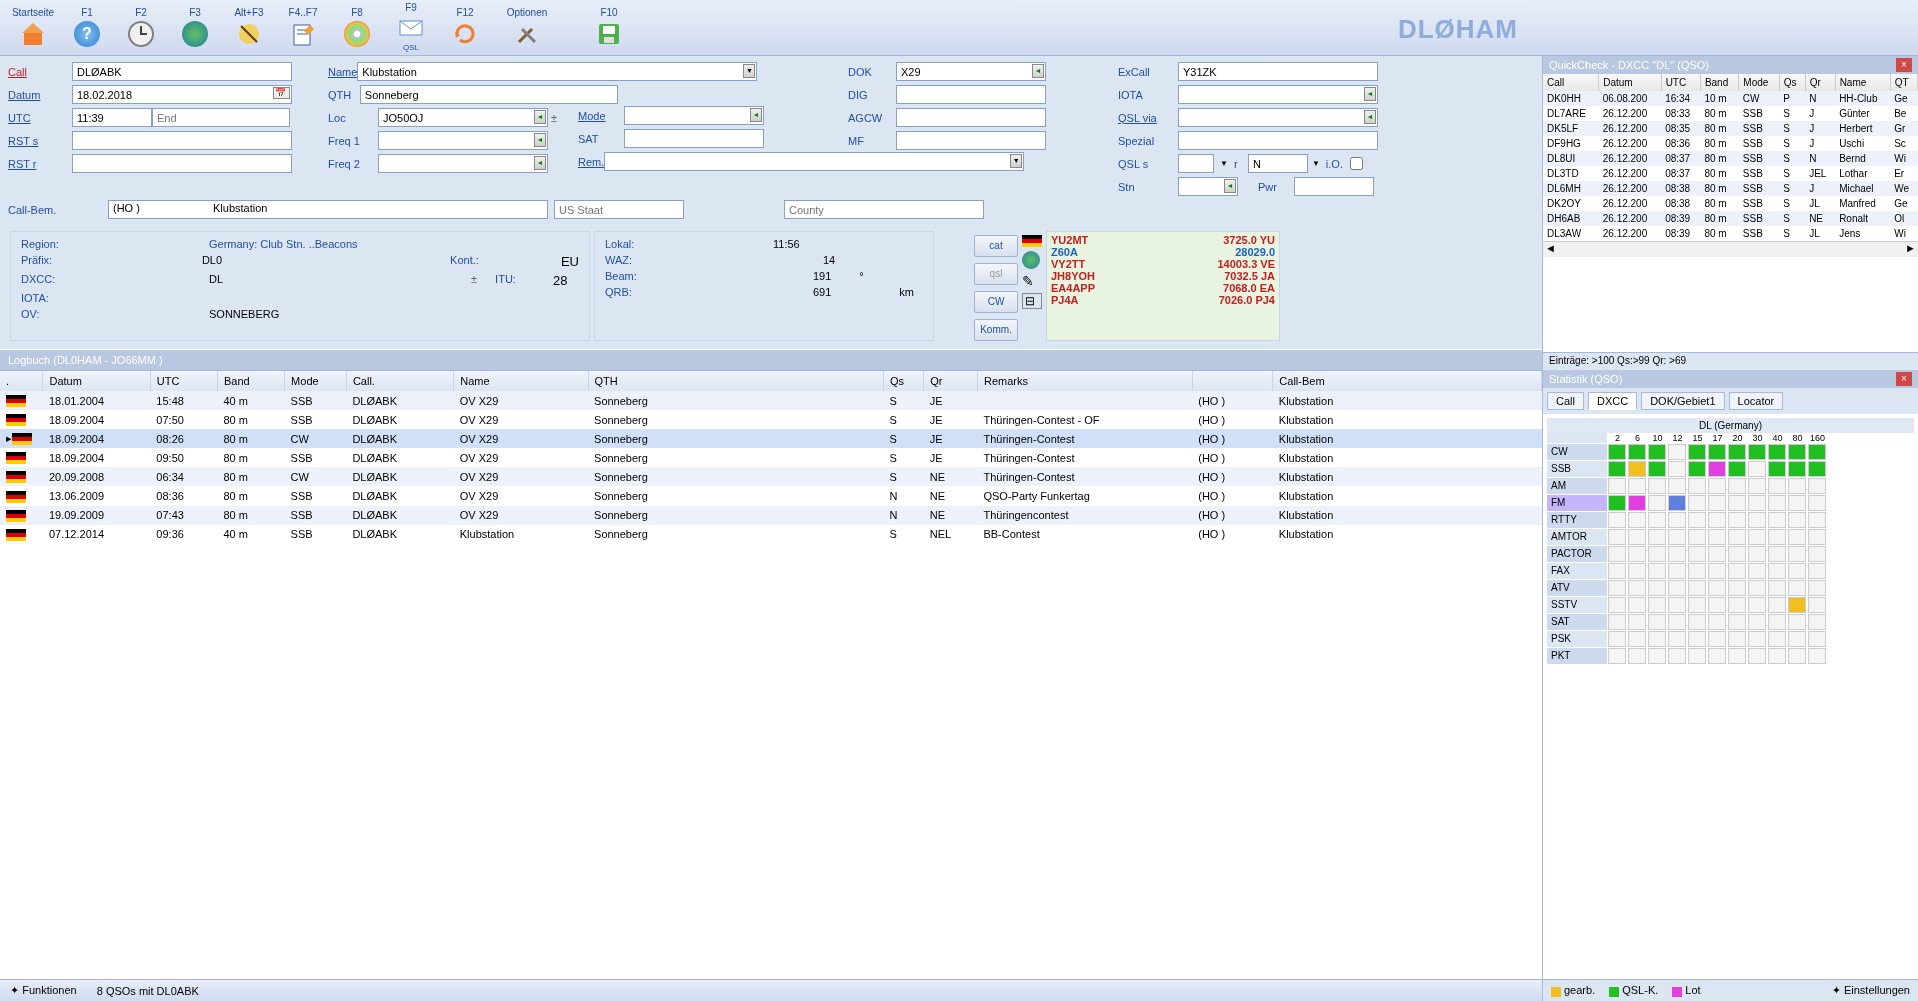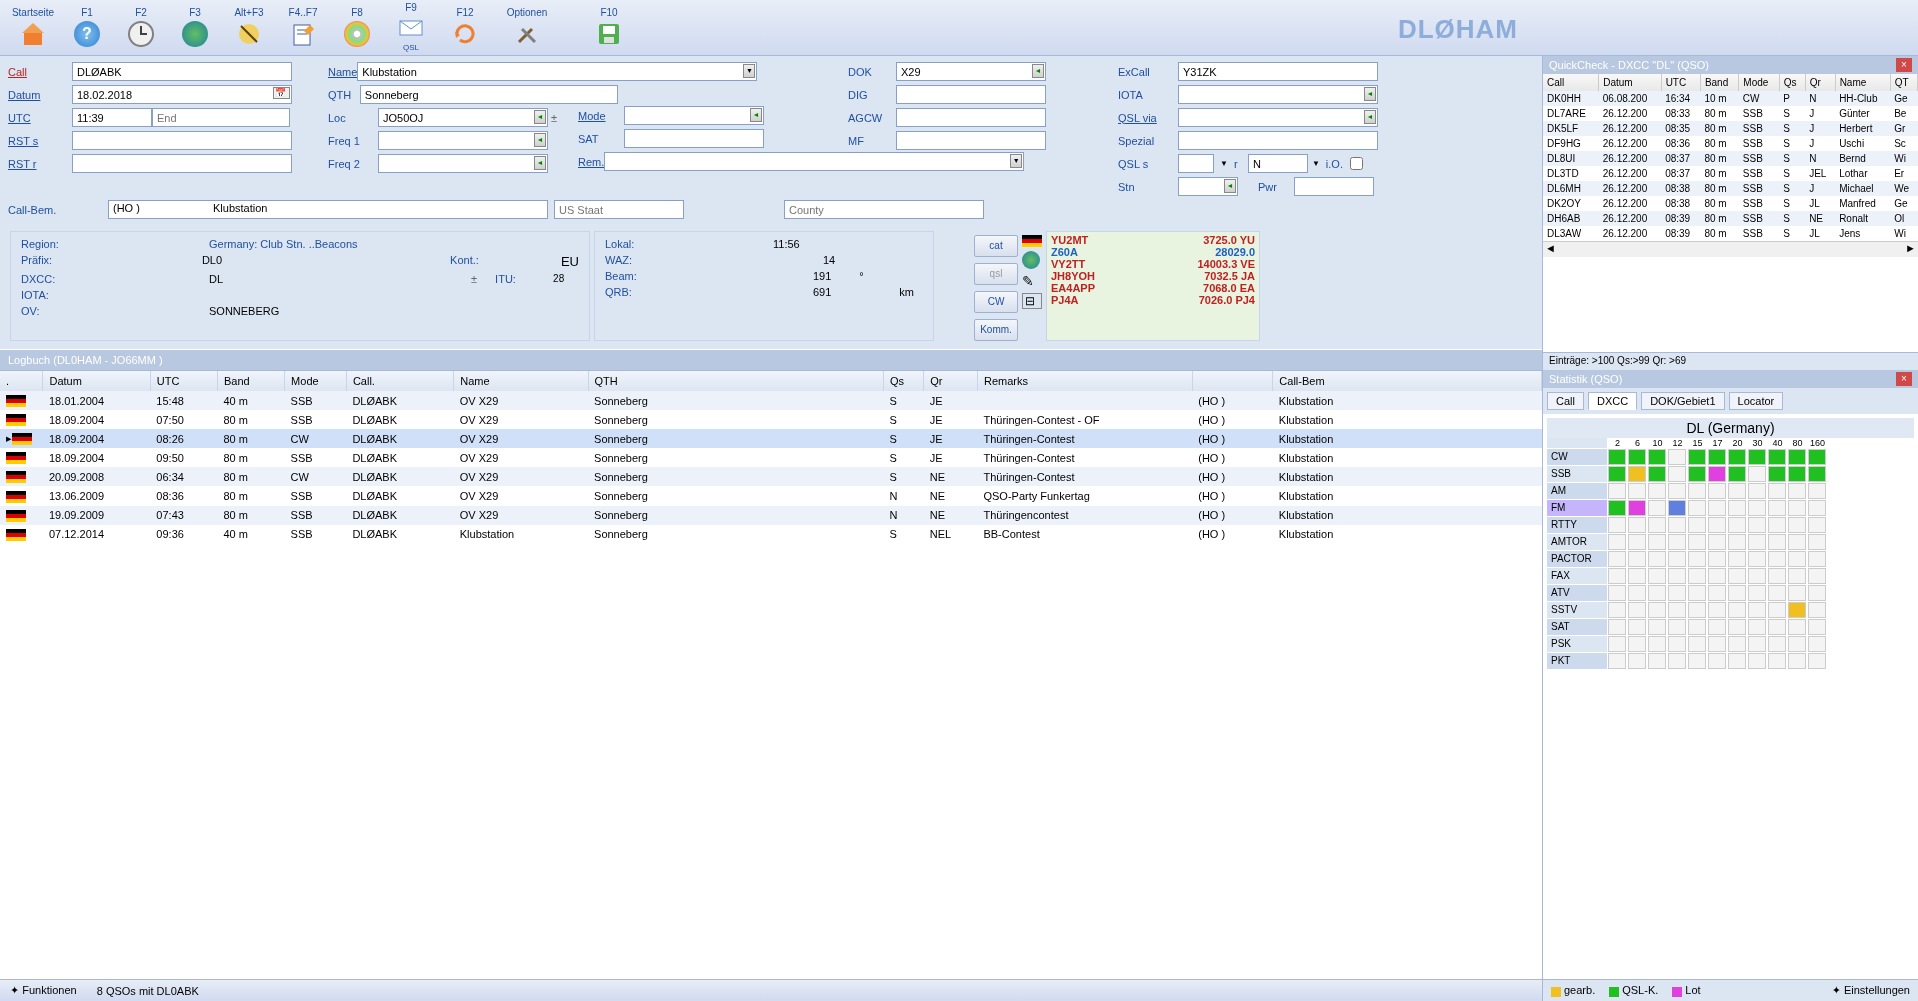--- a/index.html
+++ b/index.html
@@ -22,21 +22,21 @@
 .form-section { display: flex; gap: 10px; }
 input.fld, .fld { border: 1px solid #88a0c8; background: #fff; padding: 1px 4px; height: 19px; font-size: 11px; }
 .dd-arrow { position: absolute; right: 2px; top: 2px; width: 12px; height: 14px; background: linear-gradient(#f0f0f0,#d0d0d0); border: 1px solid #888; font-size: 7px; text-align: center; line-height: 12px; }
 .status-panel { background: #dce5f2; padding: 4px 10px 8px 10px; display: flex; gap: 4px; }
 .status-box { border: 1px solid #c8d4e8; padding: 6px 10px; background: #dce5f2; }
 .status-row { display: flex; gap: 8px; margin-bottom: 4px; font-size: 11px; }
 .status-row .sl { color: #2050a0; width: 50px; }
 .status-row .sv { color: #000; }
 .btnv { display: flex; flex-direction: column; gap: 6px; padding-top: 4px; margin-left: 36px; }
 .vbtn { width: 44px; height: 22px; background: linear-gradient(#f4f6fa,#d8e0ee); border: 1px solid #a0b0d0; text-align: center; line-height: 20px; color: #2050a0; font-size: 10px; cursor: pointer; border-radius: 2px; }
-.cluster-box { border: 1px solid #c8d4e8; background: #e8f4e0; padding: 2px; font-family: 'Courier New', monospace; font-size: 11px; width: 214px; }
+.cluster-box { border: 1px solid #c8d4e8; background: #e8f4e0; padding: 2px; font-family: 'Courier New', monospace; font-size: 11px; width: 234px; }
 .cluster-row { display: flex; justify-content: space-between; padding: 0 2px; }
 .cluster-row .cc1 { color: #c02020; font-weight: bold; }
 .cluster-row .cc2 { color: #c02020; font-weight: bold; }
 .cluster-row.blue .cc1, .cluster-row.blue .cc2 { color: #2060c0; }
 .logbook-hdr { background: #b8c8e0; padding: 4px 8px; color: #fff; font-size: 11px; border-top: 1px solid #fff; border-bottom: 1px solid #a8b8d8; }
 .log-table { flex: 1; background: #fff; overflow: auto; position: relative; }
 .log-table table { width: 100%; border-collapse: collapse; }
 .log-table th { background: linear-gradient(#f0f4fa,#dce5f2); text-align: left; padding: 4px 6px; font-weight: normal; color: #000; border-right: 1px solid #c8d4e8; font-size: 11px; }
 .log-table td { padding: 3px 6px; border-bottom: 0; font-size: 11px; }
 .log-table tr.even td { background: #edf2fa; }
@@ -47,21 +47,21 @@
 .qc-table { background: #fff; flex: 1; overflow: auto; }
 .qc-table table { width: 100%; border-collapse: collapse; }
 .qc-table th { background: linear-gradient(#f8f8f8,#e8e8e8); text-align: left; padding: 3px 4px; font-weight: normal; border-right: 1px solid #ccc; font-size: 10px; white-space: nowrap; }
 .qc-table td { padding: 2px 4px; font-size: 10px; white-space: nowrap; border-bottom: 0; }
 .qc-table tr.even td { background: #edf2fa; }
 .qc-footer { background: #dce5f2; padding: 2px 6px; font-size: 10px; border-top: 1px solid #a8b8d8; }
 .stat-tabs { display: flex; gap: 4px; padding: 4px; background: #dce5f2; }
 .stat-tab { border: 1px solid #a8b8d8; background: #f0f4fa; padding: 2px 8px; font-size: 11px; cursor: pointer; }
 .stat-tab.active { background: #fff; border-bottom: 1px solid #fff; }
 .stat-body { background: #fff; flex: 1; padding: 4px; }
-.stat-title { text-align: center; font-size: 14px; background: #e0e8f4; padding: 2px; }
+.stat-title { text-align: center; font-size: 10px; background: #e0e8f4; padding: 2px; }
 .stat-grid { display: grid; grid-template-columns: 60px repeat(11, 19px); gap: 1px; }
 .stat-grid .rh { background: #dce5f2; padding: 2px 4px; font-size: 10px; }
 .stat-grid .ch { font-size: 9px; text-align: center; }
 .stat-grid .cell { width: 18px; height: 16px; border: 1px solid #ccc; background: #f4f4f4; }
 .stat-grid .cell.g { background: #20c020; }
 .stat-grid .cell.m { background: #e040e0; }
 .stat-grid .cell.y { background: #f0c020; }
 .stat-grid .cell.b { background: #6080e0; }
 .stat-footer { padding: 4px 8px; display: flex; gap: 14px; align-items: center; font-size: 10px; background: #dce5f2; border-top: 1px solid #a8b8d8; }
 .sq { display: inline-block; width: 10px; height: 10px; vertical-align: middle; margin-right: 3px; }
@@ -318,21 +318,21 @@
               <span class="sl">Präfix:</span>
               <span class="sv" style="margin-left:130px">DL0</span>
               <span class="sl" style="margin-left:220px">Kont.:</span>
               <span class="sv" style="margin-left:60px;font-size:13px">EU</span>
             </div>
           <div class="status-row">
               <span class="sl">DXCC:</span>
               <span class="sv" style="margin-left:130px">DL</span>
               <span style="margin-left:240px;color:#666">±</span>
               <span class="sl" style="margin-left:10px">ITU:</span>
-              <span class="sv" style="font-size:10px">28</span>
+              <span class="sv" style="font-size:13px">28</span>
             </div>
           <div class="status-row">
               <span class="sl">IOTA:</span>
             </div>
           <div class="status-row">
               <span class="sl">OV:</span>
               <span class="sv" style="margin-left:130px">SONNEBERG</span>
             </div>
         </div>
         <div class="status-box" style="width:340px">

